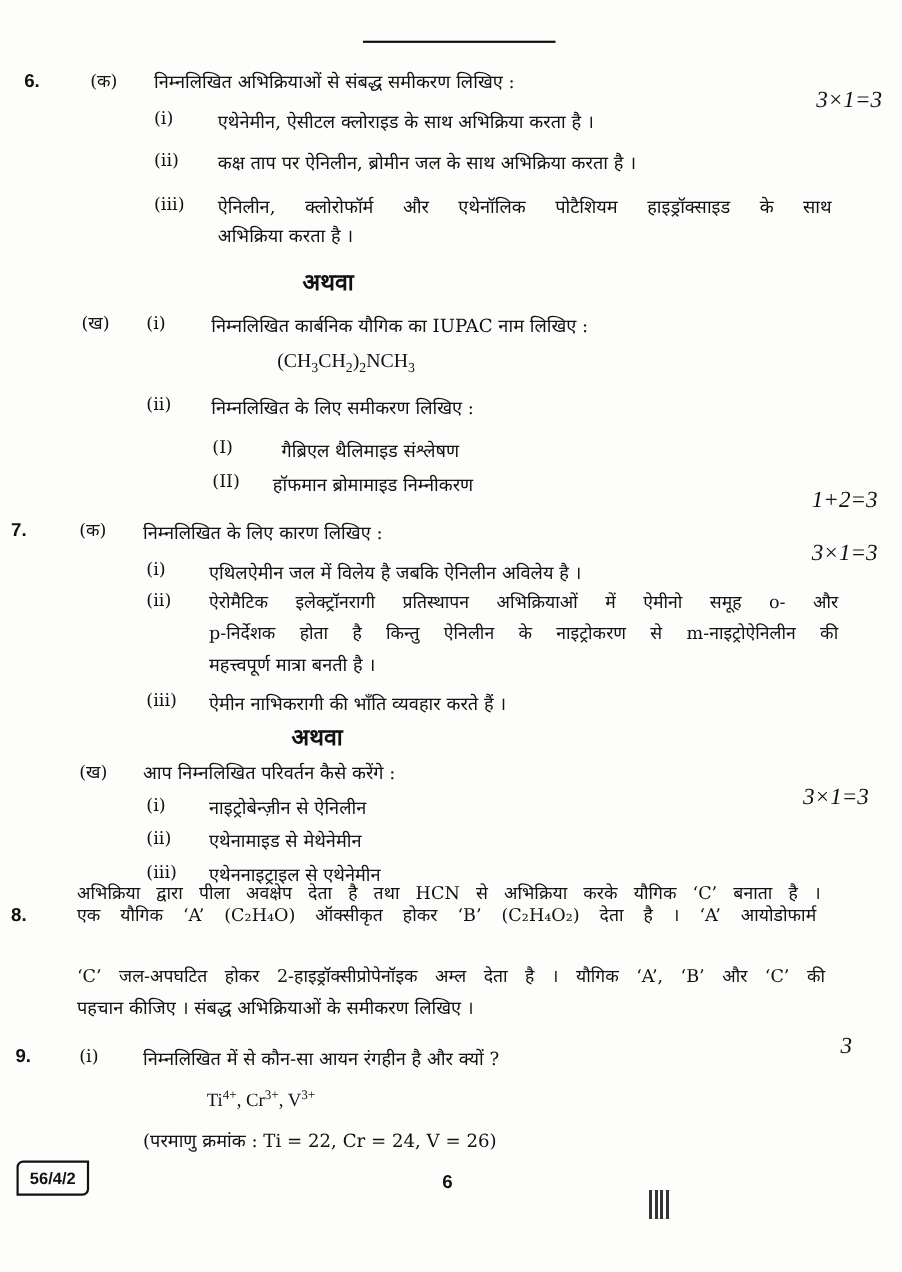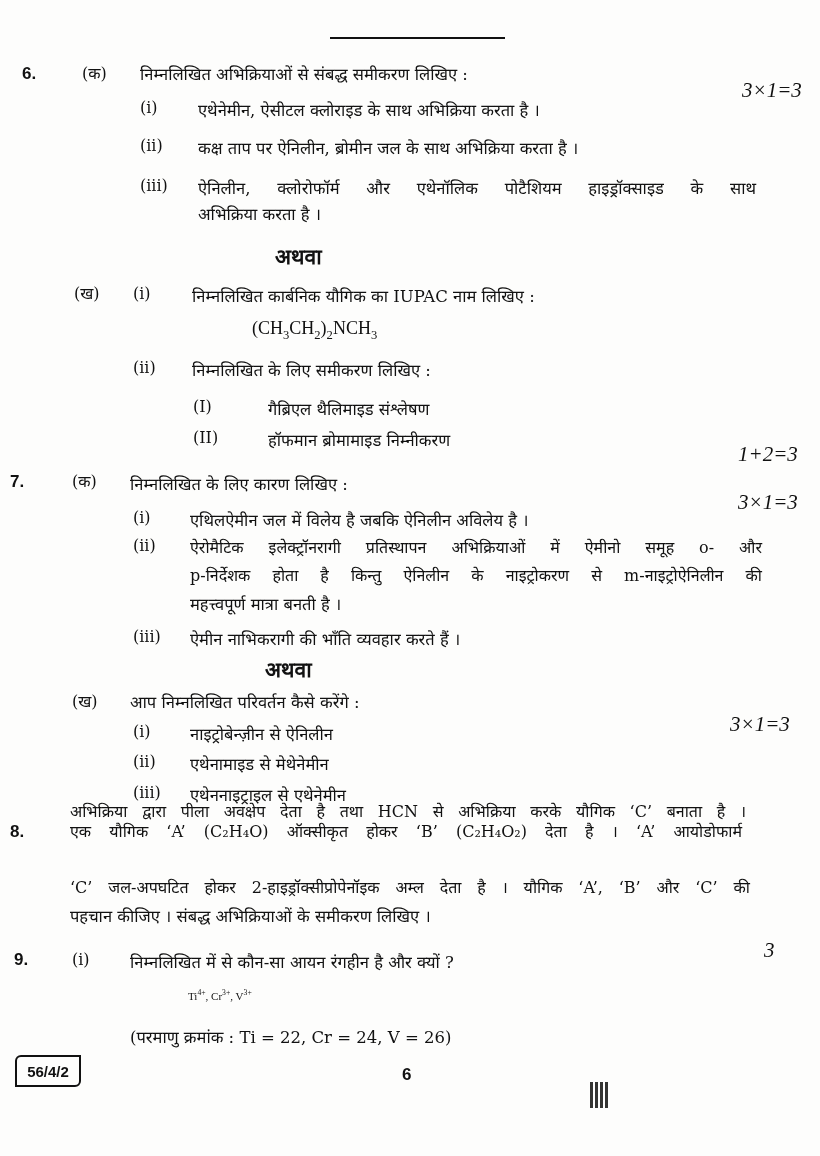--- a/index.html
+++ b/index.html
@@ -49,23 +49,23 @@
 
 <div class="abs lbl" style="left:74px;top:282px">(ख)</div>
 <div class="abs lbl" style="left:133px;top:284px">(i)</div>
 <div class="abs t" style="left:192px;top:284px">निम्नलिखित कार्बनिक यौगिक का IUPAC नाम लिखिए :</div>
 <div class="abs t" style="left:252px;top:318px;font-family:'Liberation Serif',serif;font-size:18px">
   <span>(CH</span><sub>3</sub><span>CH</span><sub>2</sub><span>)</span><sub>2</sub><span>NCH</span><sub>3</sub>
 </div>
 <div class="abs lbl" style="left:133px;top:358px">(ii)</div>
 <div class="abs t" style="left:192px;top:358px">निम्नलिखित के लिए समीकरण लिखिए :</div>
 <div class="abs lbl" style="left:193px;top:397px">(I)</div>
-<div class="abs t" style="left:268px;top:397px">गैब्रिएल थैलिमाइड संश्लेषण</div>
+<div class="abs t" style="left:256px;top:397px">गैब्रिएल थैलिमाइड संश्लेषण</div>
 <div class="abs lbl" style="left:193px;top:428px">(II)</div>
-<div class="abs t" style="left:268px;top:428px">हॉफमान ब्रोमामाइड निम्नीकरण</div>
+<div class="abs t" style="left:248px;top:428px">हॉफमान ब्रोमामाइड निम्नीकरण</div>
 <div class="abs marks" style="left:738px;top:442px">1+2=3</div>
 
 <div class="abs qnum" style="left:10px;top:472px">7.</div>
 <div class="abs lbl" style="left:72px;top:470px">(क)</div>
 <div class="abs t" style="left:130px;top:472px">निम्नलिखित के लिए कारण लिखिए :</div>
 <div class="abs marks" style="left:738px;top:490px">3×1=3</div>
 
 <div class="abs lbl" style="left:133px;top:508px">(i)</div>
 <div class="abs t" style="left:190px;top:508px">एथिलऐमीन जल में विलेय है जबकि ऐनिलीन अविलेय है ।</div>
 <div class="abs lbl" style="left:133px;top:536px">(ii)</div>
@@ -90,21 +90,21 @@
 <div class="abs qnum" style="left:10px;top:822px">8.</div>
 <div class="abs justify" style="left:70px;top:820px;width:672px">एक यौगिक ‘A’ (C₂H₄O) ऑक्सीकृत होकर ‘B’ (C₂H₄O₂) देता है । ‘A’ आयोडोफार्म</div>
 <div class="abs justify" style="left:70px;top:800px;width:676px">अभिक्रिया द्वारा पीला अवक्षेप देता है तथा HCN से अभिक्रिया करके यौगिक ‘C’ बनाता है ।</div>
 <div class="abs justify" style="left:70px;top:876px;width:680px">‘C’ जल-अपघटित होकर 2-हाइड्रॉक्सीप्रोपेनॉइक अम्ल देता है । यौगिक ‘A’, ‘B’ और ‘C’ की</div>
 <div class="abs t" style="left:70px;top:904px">पहचान कीजिए । संबद्ध अभिक्रियाओं के समीकरण लिखिए ।</div>
 <div class="abs marks" style="left:764px;top:938px">3</div>
 
 <div class="abs qnum" style="left:14px;top:950px">9.</div>
 <div class="abs lbl" style="left:72px;top:950px">(i)</div>
 <div class="abs t" style="left:130px;top:950px">निम्नलिखित में से कौन-सा आयन रंगहीन है और क्यों ?</div>
-<div class="abs t" style="left:188px;top:988px;font-family:'Liberation Serif',serif;font-size:11px">
+<div class="abs t" style="left:188px;top:988px;font-family:'Liberation Serif',serif;font-size:17px">
   <span>Ti</span><sup>4+</sup>,
   <span>Cr</span><sup>3+</sup>,
   <span>V</span><sup>3+</sup>
 </div>
 <div class="abs t" style="left:130px;top:1025px">(परमाणु क्रमांक : Ti = 22,  Cr = 24,  V = 26)</div>
 
 <div class="abs code-badge">56/4/2</div>
 <div class="abs pageno">6</div>
 <div class="abs qr"></div>
 

